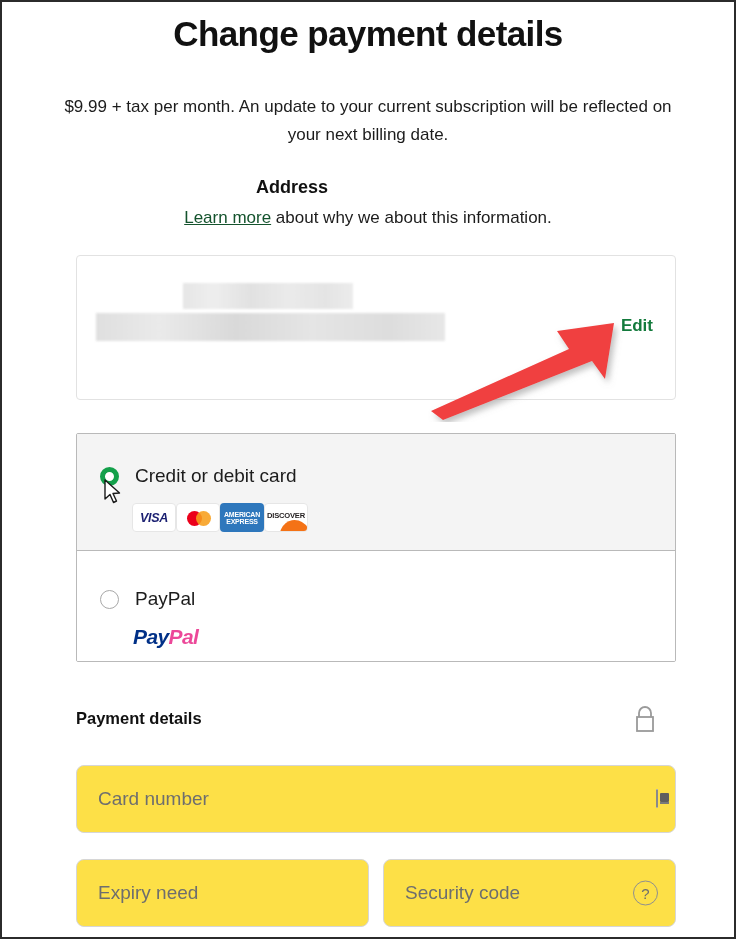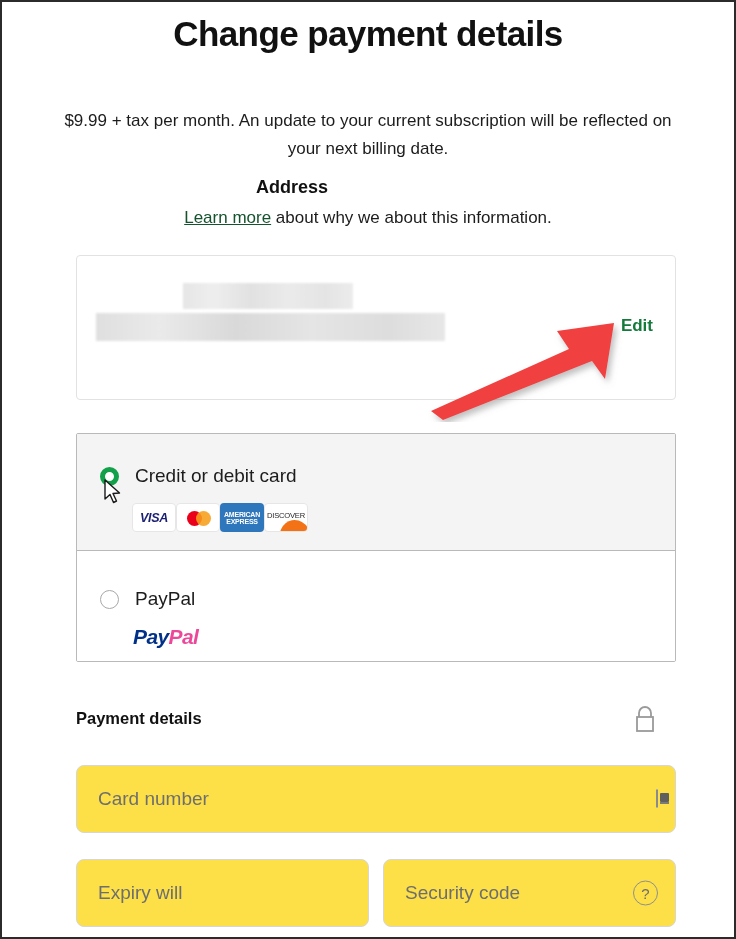--- a/index.html
+++ b/index.html
@@ -34,21 +34,21 @@
     left: 0; top: 12px;
     width: 732px;
     text-align: center;
     font-size: 35px;
     font-weight: bold;
     letter-spacing: -0.6px;
     color: #111111;
   }
   .subtitle {
     position: absolute;
-    left: 62px; top: 105px;
+    left: 62px; top: 91px;
     width: 608px;
     text-align: center;
     font-size: 17px;
     line-height: 28px;
     color: #1c1c1c;
   }
 
   
   .section-heading {
     position: absolute;
@@ -221,21 +221,21 @@
     font-weight: bold;
     letter-spacing: -0.2px;
     padding-top: 1px;
   }
   .amex-l2 { background: #2e77bc; }
   .brand-disc {
     background: #ffffff;
     border: 1px solid #e6e6e6;
     color: #231f20;
     font-size: 7.6px;
-    font-weight: normal;
+    font-weight: bold;
     letter-spacing: -0.2px;
     align-items: flex-start;
     padding-top: 7px;
   }
   .disc-swoosh {
     position: absolute;
     right: -4px; bottom: -11px;
     width: 34px; height: 22px;
     background: #f47216;
     border-radius: 50% 50% 0 0 / 100% 100% 0 0;
@@ -403,21 +403,21 @@
     </svg>
 
     <div class="field field-card">
       <span class="field-ph">Card number</span>
       <span class="field-icon">
         <span class="scan-icon-box"></span>
       </span>
     </div>
 
     <div class="field field-expiry">
-      <span class="field-ph">Expiry will</span>
+      <span class="field-ph">Expiry need</span>
     </div>
 
     <div class="field field-cvv">
       <span class="field-ph">Security code</span>
       <span class="field-icon">
         <span class="help-icon">?</span>
       </span>
     </div>
 
     <svg class="cursor" width="20" height="27" viewBox="0 0 20 27">

